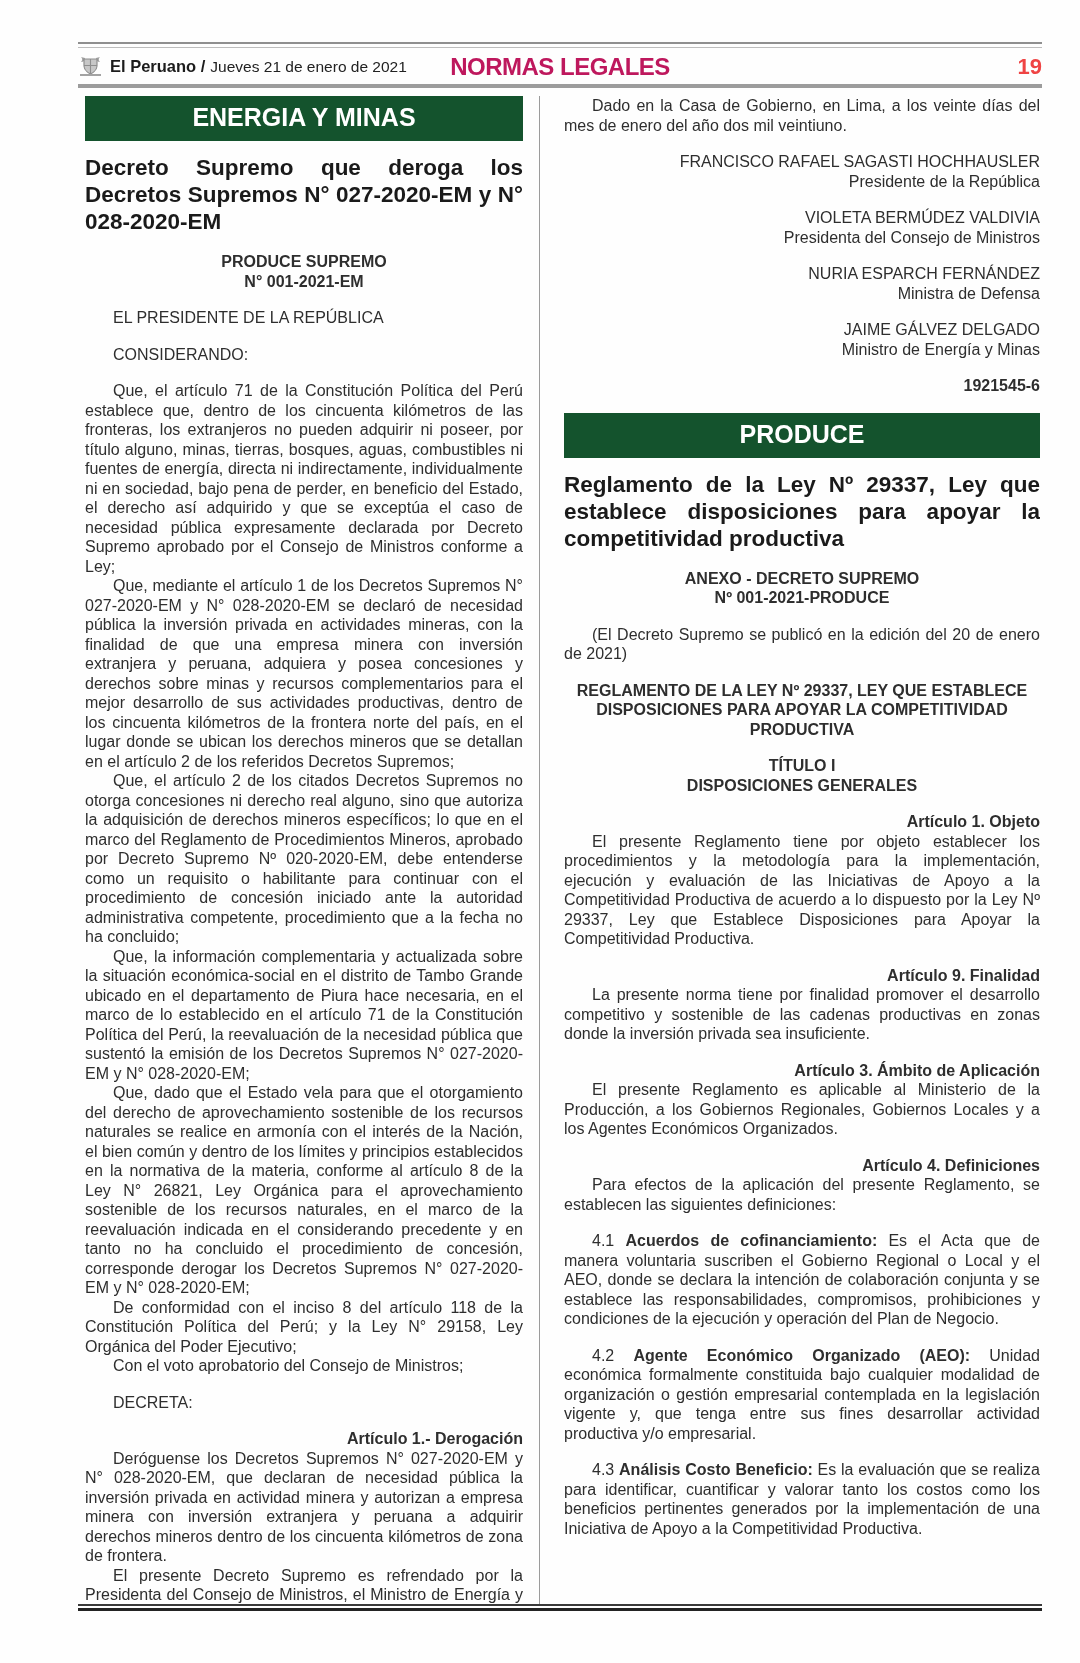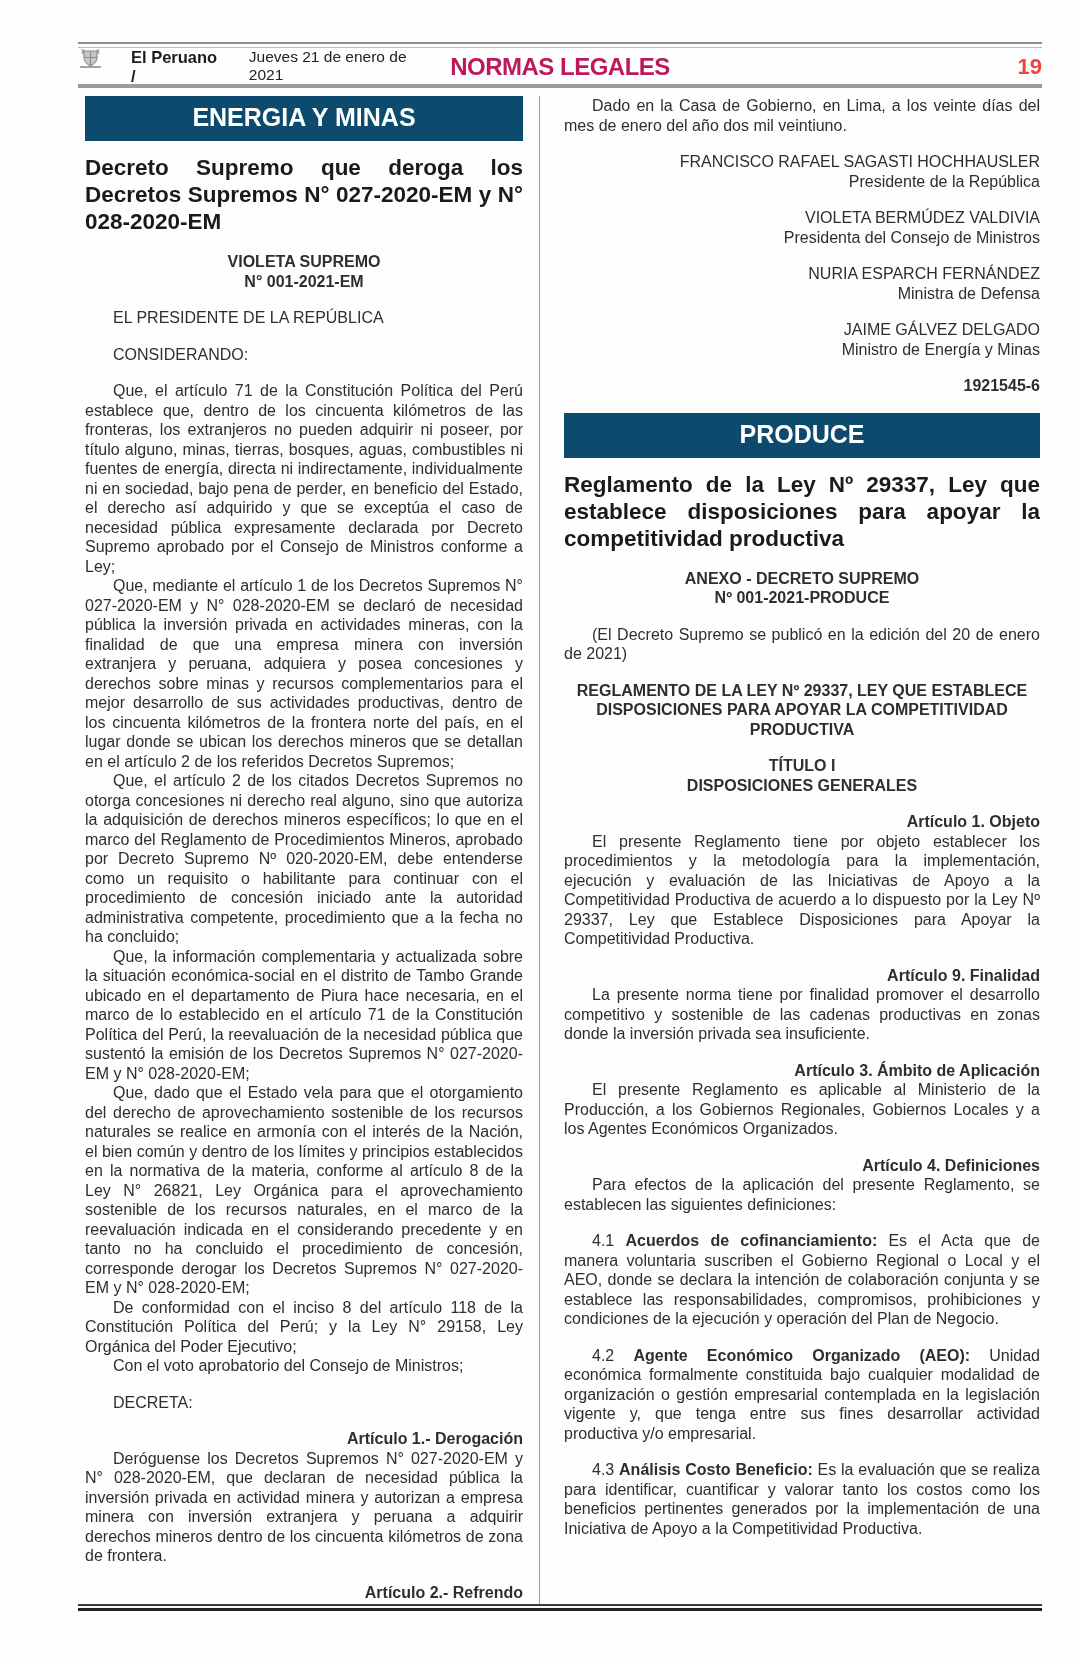--- a/index.html
+++ b/index.html
@@ -2,36 +2,36 @@
 <html lang="es"><head>
 <meta charset="utf-8">
 <style>
   html,body{margin:0;padding:0;background:#f4f4f2;}
   .page{position:relative;width:1080px;height:1663px;background:#fefefe;margin:0 auto;overflow:hidden;
         font-family:"Liberation Sans","DejaVu Sans",sans-serif;color:#2e2e2e;}
   
   .header{position:absolute;top:42px;left:78px;right:38px;}
   .rule-top{height:3px;border-top:2px solid #8f8f8f;border-bottom:1px solid #bdbdbd;}
   .header-row{display:flex;align-items:center;height:33px;margin-top:2px;}
-  .brand-wrap{display:flex;width:360px;gap:21px;}
+  .brand-wrap{display:flex;align-items:center;width:360px;}
   .logo{width:25px;height:22px;margin-right:7px;flex:0 0 auto;}
   .brand-bold{font-weight:bold;font-size:16.5px;color:#1c1c1c;}
   .brand-date{font-size:15.5px;color:#222;margin-left:5px;}
   .section-title{flex:1;text-align:center;font-weight:800;font-size:24px;letter-spacing:-0.5px;color:#be185d;}
   .page-number{width:360px;text-align:right;font-weight:800;font-size:22px;color:#ef4444;}
   .rule-bottom{height:4px;background:#9c9c9c;margin-top:1px;}
   
   .columns{position:absolute;top:96px;left:85px;right:40px;bottom:58px;display:flex;overflow:hidden;}
   .col{width:438px;font-size:16px;line-height:19.5px;}
   .col-right{flex:1;}
   .divider{width:1px;background:#9b9b9b;margin:0 24px 0 16px;flex:0 0 auto;}
   
   .blk{margin:0;text-align:right;}
   .gap{margin-top:17px;}
-  .banner{background:#0c4a6e;color:#fff;font-weight:bold;font-size:25px;line-height:25px;
+  .banner{background:#14532d;color:#fff;font-weight:bold;font-size:25px;line-height:25px;
           text-align:center;padding:9px 0 11px;}
   .title{font-weight:bold;font-size:22.5px;line-height:27px;color:#1a1a1a;margin-top:13px;
          text-align:justify;}
   .center{text-align:center;font-weight:bold;}
   .para{text-align:justify;text-indent:28px;hyphens:none;}
   .heading{font-weight:bold;text-indent:28px;}
   .sig{padding-left:28px;}
   .code{font-weight:bold;padding-left:28px;}
   
   .bottom-rule{position:absolute;left:78px;right:38px;top:1604px;height:2px;background:#fff;
@@ -60,36 +60,35 @@
       <div class="page-number">19</div>
     </div>
     <div class="rule-bottom"></div>
   </div>
 
   <div class="columns">
     <div class="col">
         <div class="blk banner">ENERGIA Y MINAS</div>
         <div class="blk title">Decreto Supremo que deroga los Decretos Supremos N° 027-2020-EM y N° 028-2020-EM</div>
         <div class="blk center gap">
-          <div>VIOLETA SUPREMO</div>
+          <div>PRODUCE SUPREMO</div>
           <div>N° 001-2021-EM</div>
         </div>
         <div class="blk para gap">EL PRESIDENTE DE LA REPÚBLICA</div>
         <div class="blk para gap">CONSIDERANDO:</div>
         <div class="blk para gap">Que, el artículo 71 de la Constitución Política del Perú establece que, dentro de los cincuenta kilómetros de las fronteras, los extranjeros no pueden adquirir ni poseer, por título alguno, minas, tierras, bosques, aguas, combustibles ni fuentes de energía, directa ni indirectamente, individualmente ni en sociedad, bajo pena de perder, en beneficio del Estado, el derecho así adquirido y que se exceptúa el caso de necesidad pública expresamente declarada por Decreto Supremo aprobado por el Consejo de Ministros conforme a Ley;</div>
         <div class="blk para">Que, mediante el artículo 1 de los Decretos Supremos N° 027-2020-EM y N° 028-2020-EM se declaró de necesidad pública la inversión privada en actividades mineras, con la finalidad de que una empresa minera con inversión extranjera y peruana, adquiera y posea concesiones y derechos sobre minas y recursos complementarios para el mejor desarrollo de sus actividades productivas, dentro de los cincuenta kilómetros de la frontera norte del país, en el lugar donde se ubican los derechos mineros que se detallan en el artículo 2 de los referidos Decretos Supremos;</div>
         <div class="blk para">Que, el artículo 2 de los citados Decretos Supremos no otorga concesiones ni derecho real alguno, sino que autoriza la adquisición de derechos mineros específicos; lo que en el marco del Reglamento de Procedimientos Mineros, aprobado por Decreto Supremo Nº 020-2020-EM, debe entenderse como un requisito o habilitante para continuar con el procedimiento de concesión iniciado ante la autoridad administrativa competente, procedimiento que a la fecha no ha concluido;</div>
         <div class="blk para">Que, la información complementaria y actualizada sobre la situación económica-social en el distrito de Tambo Grande ubicado en el departamento de Piura hace necesaria, en el marco de lo establecido en el artículo 71 de la Constitución Política del Perú, la reevaluación de la necesidad pública que sustentó la emisión de los Decretos Supremos N° 027-2020-EM y N° 028-2020-EM;</div>
         <div class="blk para">Que, dado que el Estado vela para que el otorgamiento del derecho de aprovechamiento sostenible de los recursos naturales se realice en armonía con el interés de la Nación, el bien común y dentro de los límites y principios establecidos en la normativa de la materia, conforme al artículo 8 de la Ley N° 26821, Ley Orgánica para el aprovechamiento sostenible de los recursos naturales, en el marco de la reevaluación indicada en el considerando precedente y en tanto no ha concluido el procedimiento de concesión, corresponde derogar los Decretos Supremos N° 027-2020-EM y N° 028-2020-EM;</div>
         <div class="blk para">De conformidad con el inciso 8 del artículo 118 de la Constitución Política del Perú; y la Ley N° 29158, Ley Orgánica del Poder Ejecutivo;</div>
         <div class="blk para">Con el voto aprobatorio del Consejo de Ministros;</div>
         <div class="blk para gap">DECRETA:</div>
         <div class="blk heading gap">Artículo 1.- Derogación</div>
         <div class="blk para">Deróguense los Decretos Supremos N° 027-2020-EM y N° 028-2020-EM, que declaran de necesidad pública la inversión privada en actividad minera y autorizan a empresa minera con inversión extranjera y peruana a adquirir derechos mineros dentro de los cincuenta kilómetros de zona de frontera.</div>
-        <div class="blk heading gap">Artículo 2.- Refrendo</div>
         <div class="blk para">El presente Decreto Supremo es refrendado por la Presidenta del Consejo de Ministros, el Ministro de Energía y Minas y la Ministra de Defensa.</div>
       </div>
     <div class="divider"></div>
     <div class="col col-right">
         <div class="blk para">Dado en la Casa de Gobierno, en Lima, a los veinte días del mes de enero del año dos mil veintiuno.</div>
         <div class="blk sig gap">
           <div>FRANCISCO RAFAEL SAGASTI HOCHHAUSLER</div>
           <div>Presidente de la República</div>
         </div>
         <div class="blk sig gap">

